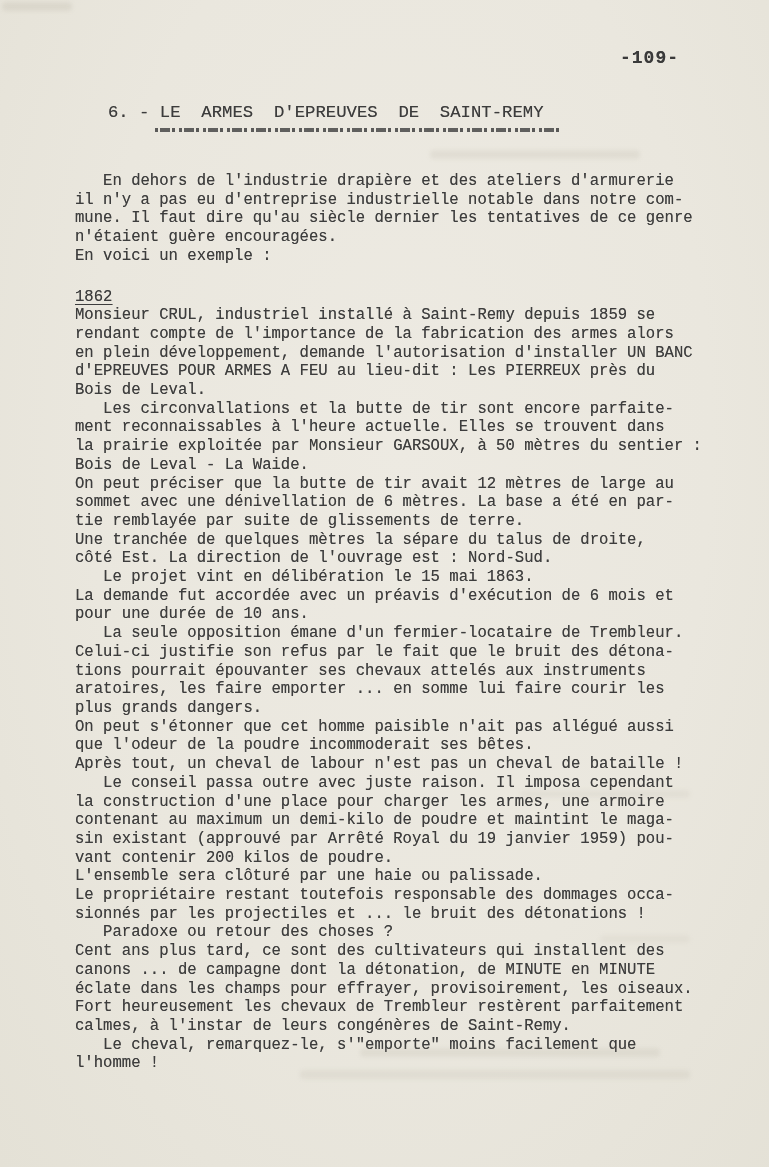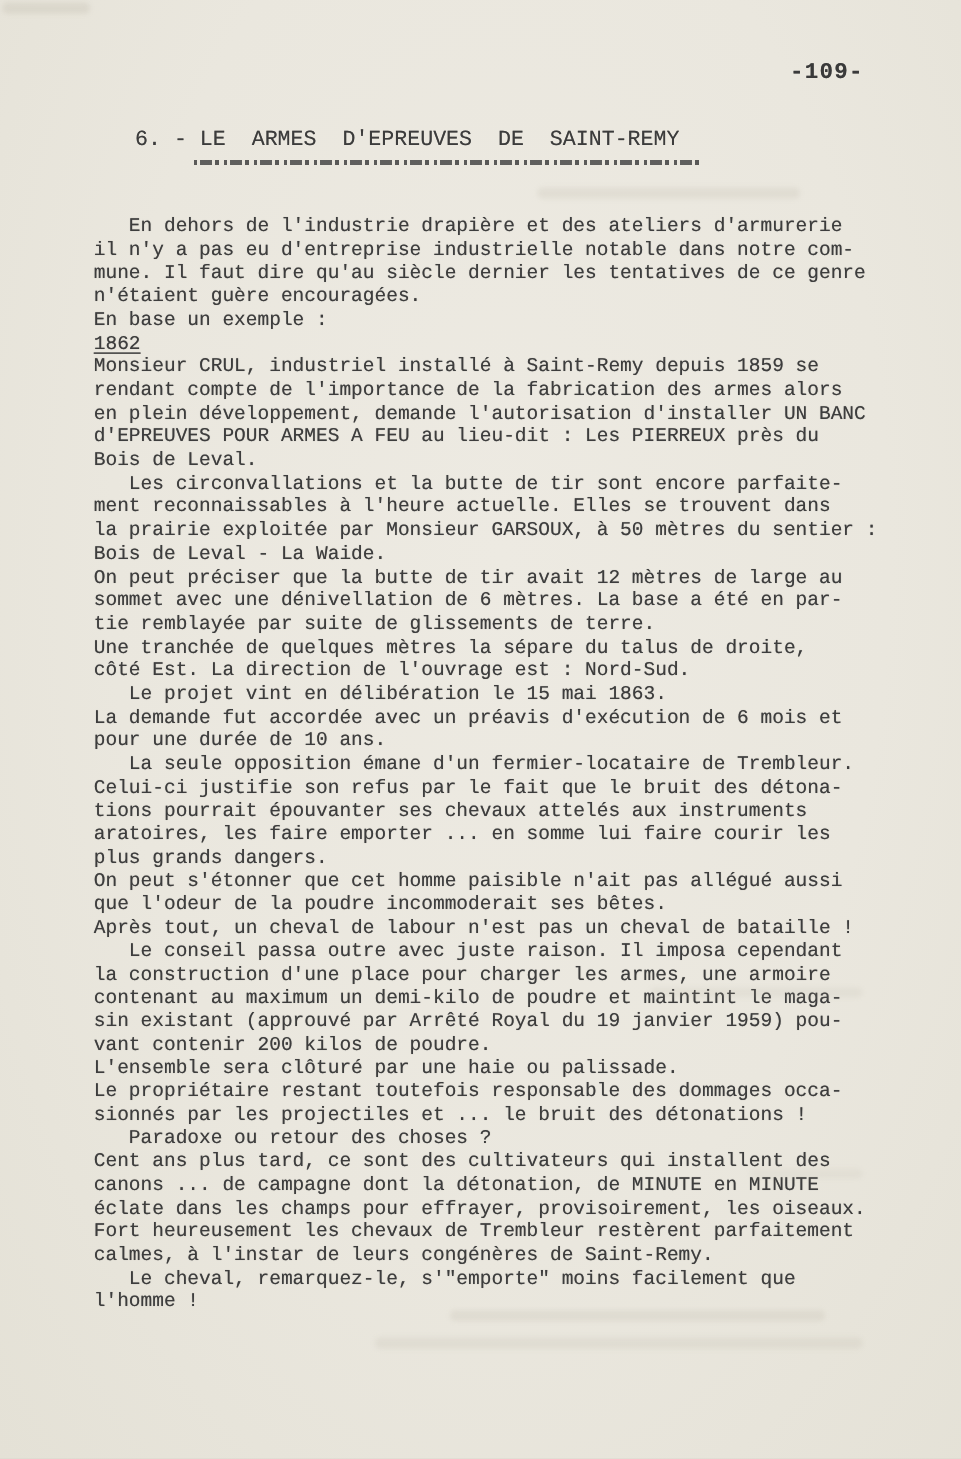--- a/index.html
+++ b/index.html
@@ -18,21 +18,20 @@
   }
   .pagenum{
     position:absolute;
     top:48px;left:620px;
     font-size:18px;
     letter-spacing:1px;
     font-weight:bold;
     color:#3a3a3a;
     text-shadow:0 0 0.5px rgba(50,50,50,.6);
     white-space:pre;
-    margin-left:12px;
   }
   .title{
     position:absolute;
     top:103px;left:108px;
     font-size:17.3px;
     white-space:pre;
     color:#3c3c3c;
     text-shadow:0 0 0.5px rgba(50,50,50,.55);
   }
   .title-rule{
@@ -50,21 +49,21 @@
     top:172px;left:75px;
     width:660px;
     font-size:15.6px;
     line-height:18.7px;
     color:#3d3d3d;
     text-shadow:0 0 0.55px rgba(55,55,55,.6);
   }
   .block{white-space:pre;}
   .year{
     white-space:pre;
-    margin-top:0;
+    margin-top:22px;
     text-decoration:underline;
     text-underline-offset:2.5px;
   }
   .smudge{
     position:absolute;
     background:rgba(178,172,156,.32);
     filter:blur(2px);
     border-radius:4px;
   }
   .smudge.s1{top:2px;left:2px;width:70px;height:9px;opacity:.7;}
@@ -83,21 +82,21 @@
 
   <div class="title"><span>6. - </span><span>LE  ARMES  D'EPREUVES  DE  SAINT-REMY</span></div>
 
   <div class="title-rule"></div>
 
   <div class="docbody">
     <div class="block">   En dehors de l'industrie drapière et des ateliers d'armurerie
 il n'y a pas eu d'entreprise industrielle notable dans notre com-
 mune. Il faut dire qu'au siècle dernier les tentatives de ce genre
 n'étaient guère encouragées.
-En base un exemple :</div>
+En voici un exemple :</div>
     <div class="year">1862</div>
     <div class="block">Monsieur CRUL, industriel installé à Saint-Remy depuis 1859 se
 rendant compte de l'importance de la fabrication des armes alors
 en plein développement, demande l'autorisation d'installer UN BANC
 d'EPREUVES POUR ARMES A FEU au lieu-dit : Les PIERREUX près du
 Bois de Leval.
    Les circonvallations et la butte de tir sont encore parfaite-
 ment reconnaissables à l'heure actuelle. Elles se trouvent dans
 la prairie exploitée par Monsieur GARSOUX, à 50 mètres du sentier :
 Bois de Leval - La Waide.

